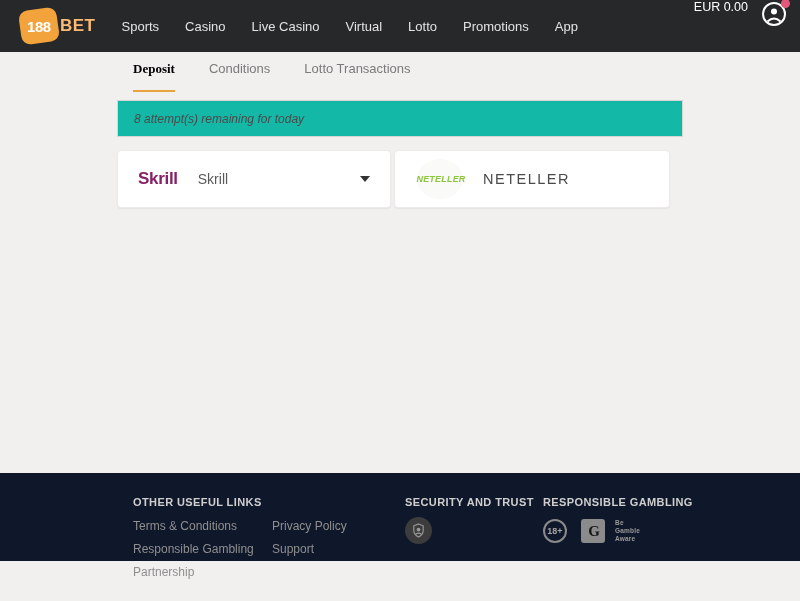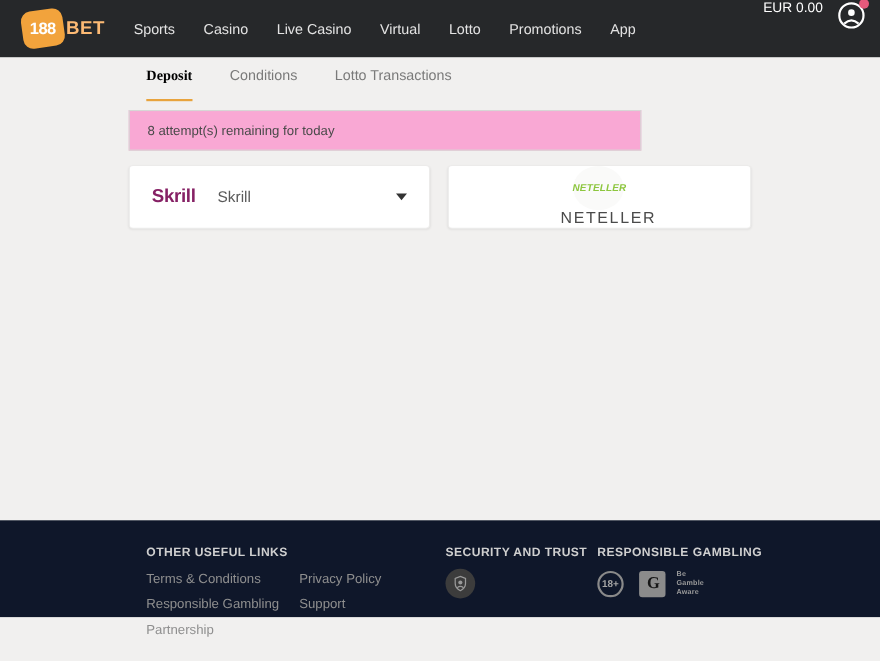--- a/index.html
+++ b/index.html
@@ -19,26 +19,26 @@
   .user-wrap { position:relative; width:28px; height:28px; cursor:pointer; }
   .user-wrap svg { display:block; }
   .notif-dot { position:absolute; top:-1px; right:-2px; width:9px; height:9px; border-radius:50%; background:#E4597B; }
 
   
   .tabs { position:absolute; top:61px; left:133px; display:flex; gap:34px; }
   .tab { font-size:13px; color:#7A7A7A; padding-bottom:13px; border-bottom:2px solid transparent; cursor:pointer; }
   .tab.active { color:#000000; font-weight:bold; border-bottom-color:#E8A33D;font-family:Liberation Serif, serif; }
 
   
-  .notice { position:absolute; top:100px; left:117px; width:466px; height:37px; background:#f9a8d4; border:1px solid #D7D6D5; display:flex; align-items:center; padding-left:16px; font-size:12px; color:#4A4A4A; }
+  .notice { position:absolute; top:100px; left:117px; width:566px; height:37px; background:#14b8a6; border:1px solid #D7D6D5; display:flex; align-items:center; padding-left:16px; font-size:12px; color:#4A4A4A;font-style:italic; }
 
   
   .card { position:absolute; top:150px; height:58px; background:#FFFFFF; border:1px solid #ECEBEA; border-radius:4px; box-shadow:0 1px 2px rgba(0,0,0,0.06); display:flex; align-items:center; cursor:pointer; }
   .card-skrill { left:117px; width:274px; padding:0 20px; }
-  .card-neteller { left:407px; width:276px; padding:0 20px;flex-direction:column; }
+  .card-neteller { left:394px; width:276px; padding:0 20px; }
   .skrill-logo { color:#862165; font-weight:800; font-size:17px; letter-spacing:-0.3px; }
   .skrill-label { margin-left:20px; font-size:14px; color:#5A5A5A; }
   .dd-arrow { margin-left:auto; width:0; height:0; border-left:5px solid transparent; border-right:5px solid transparent; border-top:6px solid #333; }
   .neteller-logo-wrap { position:relative; width:52px; height:40px; display:flex; align-items:center; justify-content:center; }
   .neteller-logo-wrap::before { content:""; position:absolute; left:2px; top:0; width:46px; height:40px; border-radius:50%; background:#FAFAF9; }
   .neteller-logo { position:relative; color:#8DC63F; font-weight:800; font-style:italic; font-size:9px; letter-spacing:0.2px; }
   .neteller-label { margin-left:16px; font-size:14.5px; color:#4A4A4A; letter-spacing:1.5px; }
 
   
   .footer { position:absolute; top:473px; left:0; width:800px; height:88px; background:#0f172a; }

